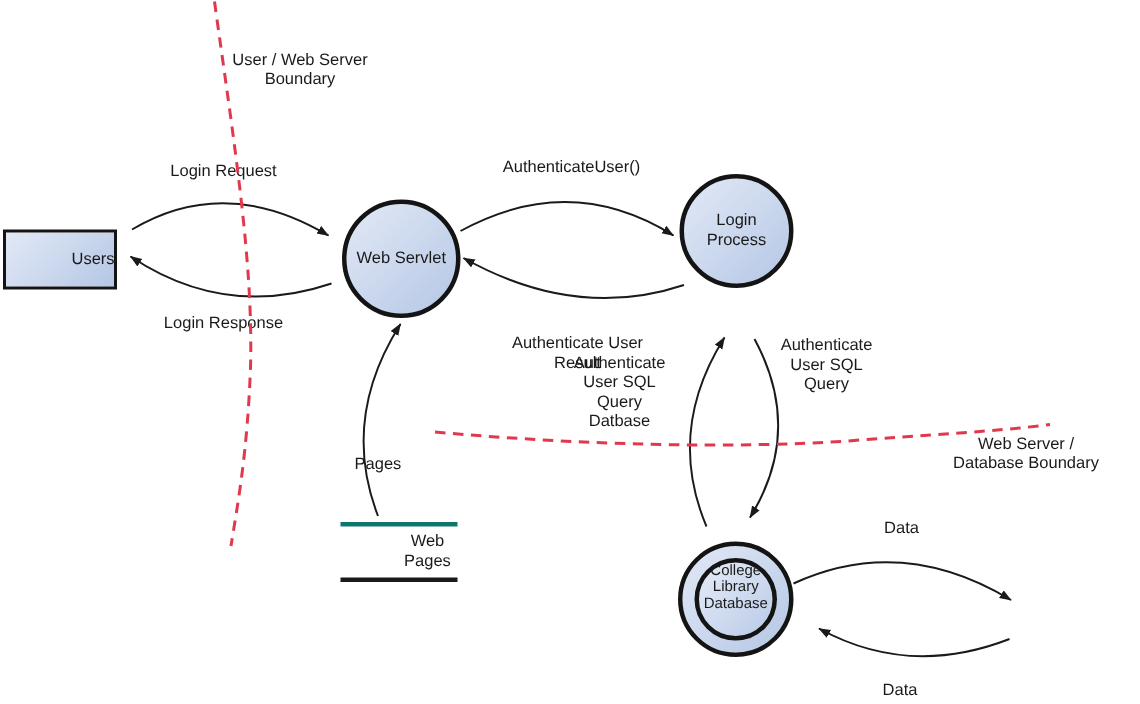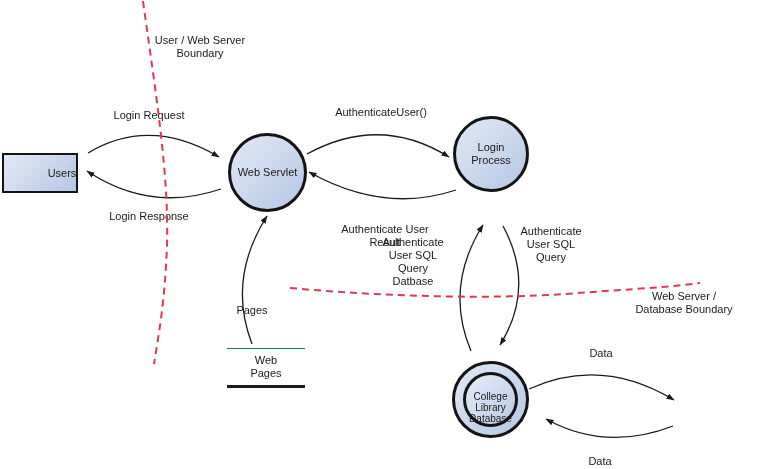--- a/index.html
+++ b/index.html
@@ -51,34 +51,34 @@
     font-size: 11px;
     line-height: 13px;
     z-index: 2;
   }
   .process-inner {
     box-sizing: border-box;
     border: 3px solid #141414;
     border-radius: 50%;
     background: linear-gradient(135deg, #e6ecf7 0%, #b9cae7 100%);
     display: flex;
-    align-items: flex-end;
+    align-items: flex-start;
     justify-content: center;
     text-align: center;
     font-size: 10px;
     line-height: 11px;
   }
   .store {
     position: absolute;
     box-sizing: border-box;
-    border-top: 1px solid #0f766e;
+    border-top: 3px solid #0f766e;
     border-bottom: 3px solid #1a1a1a;
     display: flex;
     align-items: center;
-    justify-content: center;
+    justify-content: flex-end;
     text-align: center;
     font-size: 11px;
     line-height: 13px;
     z-index: 2;
   }
 </style>
 </head>
 <body>
 
 <div class="canvas">

